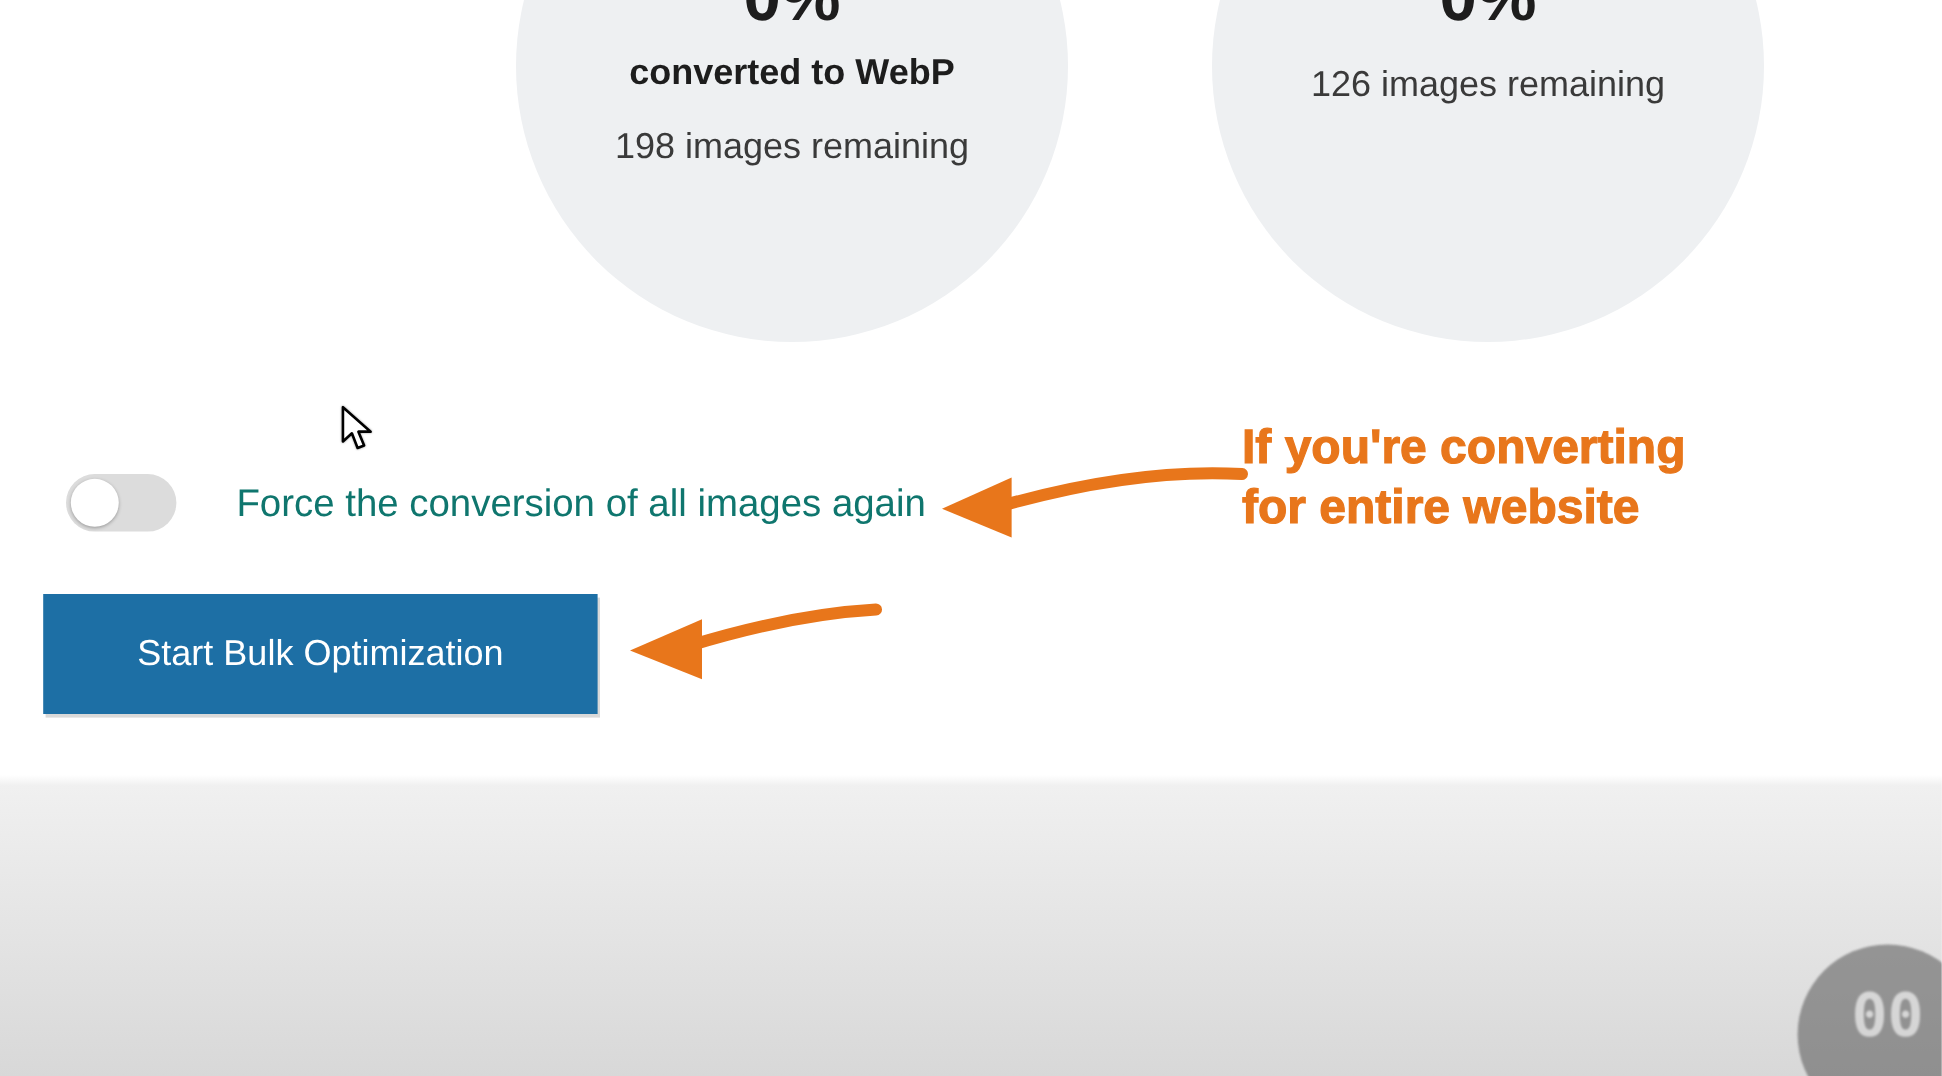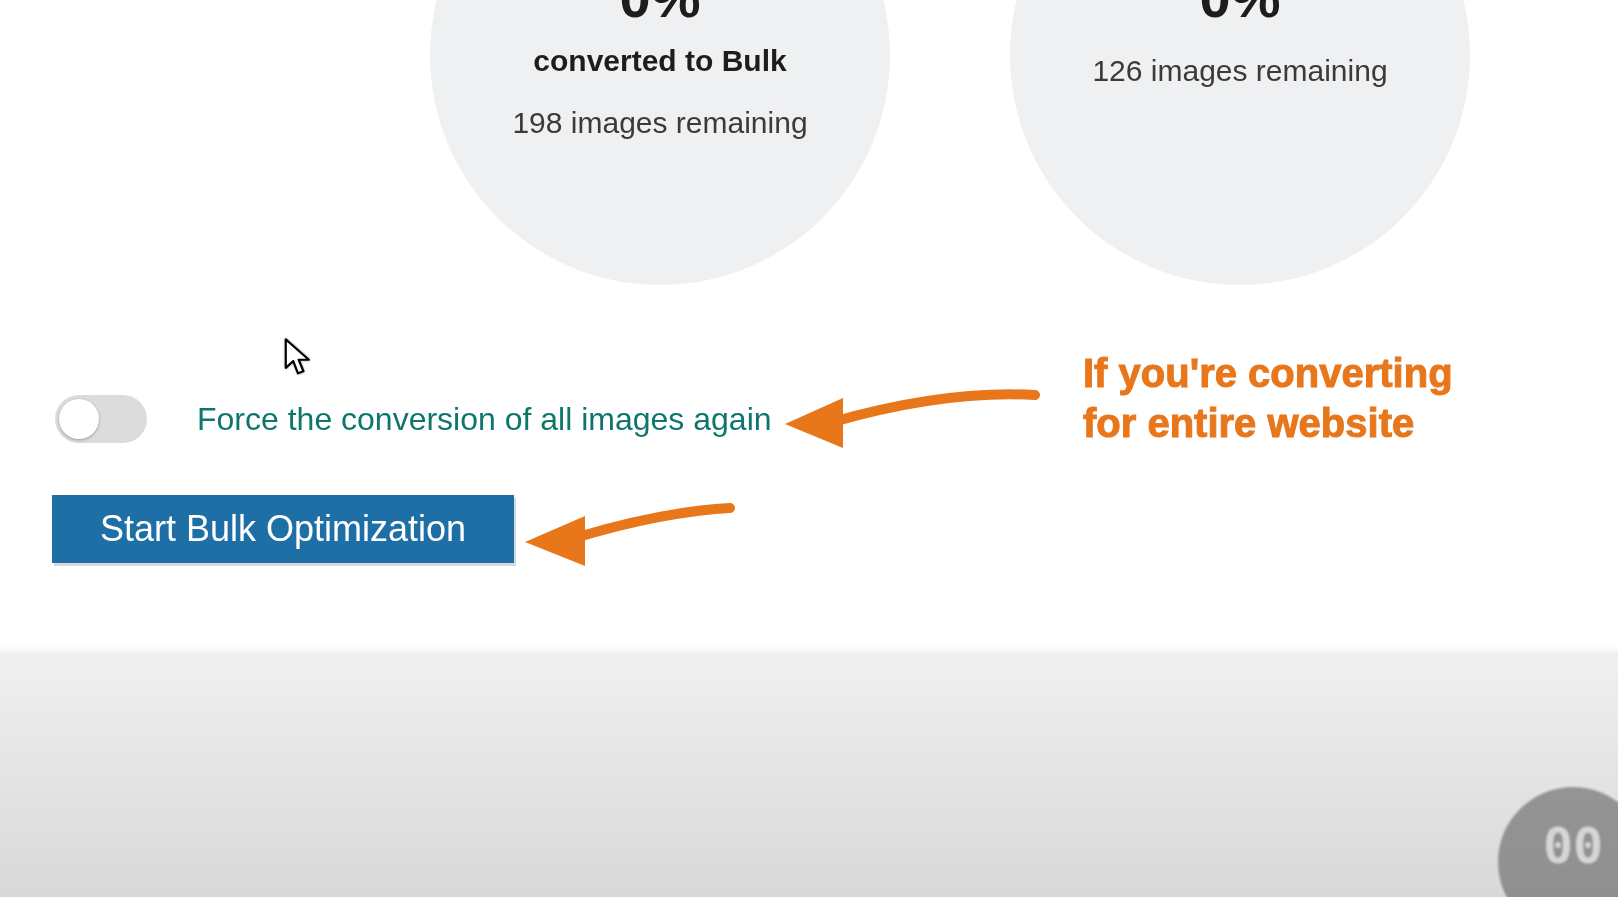--- a/index.html
+++ b/index.html
@@ -78,27 +78,27 @@
     box-shadow: 0 1px 3px rgba(0,0,0,0.3);
   }
   .toggle-label {
     font-size: 32px;
     color: #0f766e;
   }
 
   
   .start-btn {
     position: absolute;
-    left: 52px;
+    left: 36px;
     top: 495px;
     width: 462px;
-    height: 68px;
+    height: 100px;
     background: #1d6fa5;
     color: #ffffff;
-    font-size: 36px;
+    font-size: 30px;
     font-weight: 400;
     border: none;
     cursor: pointer;
     filter: blur(0.4px);
     box-shadow: 2px 3px 0 rgba(0,0,0,0.15);
   }
 
   
   .cursor {
     position: absolute;
@@ -111,21 +111,20 @@
   .annotation {
     position: absolute;
     left: 1035px;
     top: 348px;
     width: 420px;
     font-family: "Segoe UI", Arial, sans-serif;
     font-weight: 800;
     font-size: 40px;
     line-height: 1.25;
     color: #e8761b;
-    margin-left: 48px;
     -webkit-text-stroke: 1px #e8761b;
   }
 
   
   .badge {
     position: absolute;
     right: -30px;
     bottom: -40px;
     width: 150px;
     height: 150px;
@@ -147,21 +146,21 @@
   .arrow {
     position: absolute;
     pointer-events: none;
   }
 </style>
 </head>
 <body>
 
 <div class="stat-circle left">
   <div class="stat-percent">0%</div>
-  <div class="stat-label">converted to Bulk</div>
+  <div class="stat-label">converted to WebP</div>
   <div class="stat-remaining">198 images remaining</div>
 </div>
 
 <div class="stat-circle right">
   <div class="stat-percent">0%</div>
   <div class="stat-remaining">126 images remaining</div>
 </div>
 
 <div class="toggle-row">
   <button class="toggle"></button>

